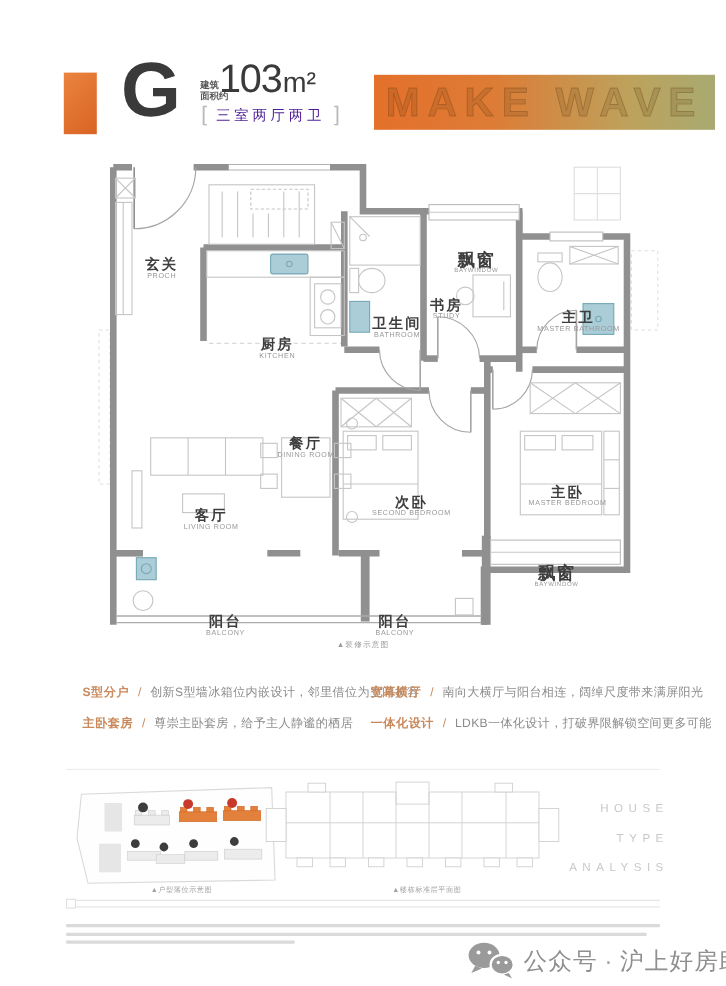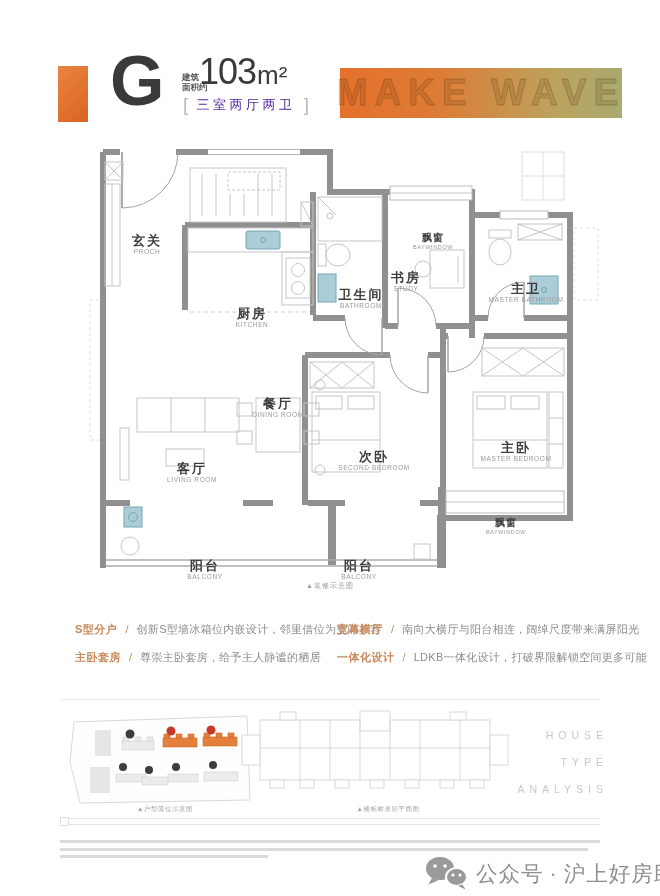--- a/index.html
+++ b/index.html
@@ -11,32 +11,32 @@
   .accent-left{left:58px;top:66px;width:30px;height:56px;
     background:linear-gradient(135deg,#ea8440,#d96322);}
   .type-letter{left:110px;top:46px;font-size:70px;font-weight:600;color:#3a3a3a;line-height:1;}
   .area-prefix{left:182px;top:73px;font-size:8.5px;color:#555;line-height:9.5px;font-weight:600;}
   .area-row{left:199px;top:51px;display:flex;align-items:baseline;color:#3a3a3a;}
   .area-num{font-size:36px;font-weight:500;letter-spacing:-1px;}
   .area-unit{font-size:26px;font-weight:500;margin-left:1px;}
   .bracket-row{left:183px;top:96px;width:126px;display:flex;justify-content:space-between;align-items:center;}
   .bracket{color:#b9b9b9;font-size:19px;font-weight:300;line-height:18px;}
   .layout-label{font-size:13px;font-weight:400;letter-spacing:3.5px;color:#4c1d95;}
-  .makewave{left:340px;top:68px;width:282px;height:50px;
+  .makewave{left:340px;top:68px;width:310px;height:50px;
     background:linear-gradient(90deg,#e4702b 0%,#dd7c36 35%,#bda25c 75%,#a8aa71 100%);
     display:flex;align-items:center;justify-content:center;}
   .makewave span{font-size:37px;font-weight:700;letter-spacing:7px;white-space:nowrap;
     color:rgba(92,56,14,0.16);-webkit-text-stroke:0.8px rgba(92,56,14,0.32);}
 
   
   .plan-svg{left:60px;top:140px;}
   .room-label{position:absolute;transform:translate(-50%,-50%);text-align:center;white-space:nowrap;margin-top:28px;}
   .room-cn{display:block;font-size:13px;font-weight:700;color:#3e3e3e;letter-spacing:2px;line-height:15px;}
   .room-en{display:block;font-size:6.5px;color:#999;letter-spacing:0.6px;line-height:8px;font-weight:500;}
-  .small .room-cn{font-size:10px;letter-spacing:1px;line-height:11px;}
+  .small .room-cn{font-size:16px;letter-spacing:1px;line-height:11px;}
   .small .room-en{font-size:5.5px;}
   .plan-caption{left:330px;top:581px;transform:translateX(-50%);font-size:7px;color:#9b9b9b;letter-spacing:1px;}
 
   
   .feat-col{position:absolute;top:622px;}
   .feat-row{margin-bottom:13px;font-size:11px;white-space:nowrap;}
   .feat-label{color:#c9895b;font-weight:700;letter-spacing:0.5px;}
   .feat-sep{color:#c9895b;margin:0 5px;font-weight:400;}
   .feat-text{color:#8c8c8c;letter-spacing:0.3px;}
   .divider{left:60px;top:699px;width:540px;height:0;border-top:1px solid #ededed;}

